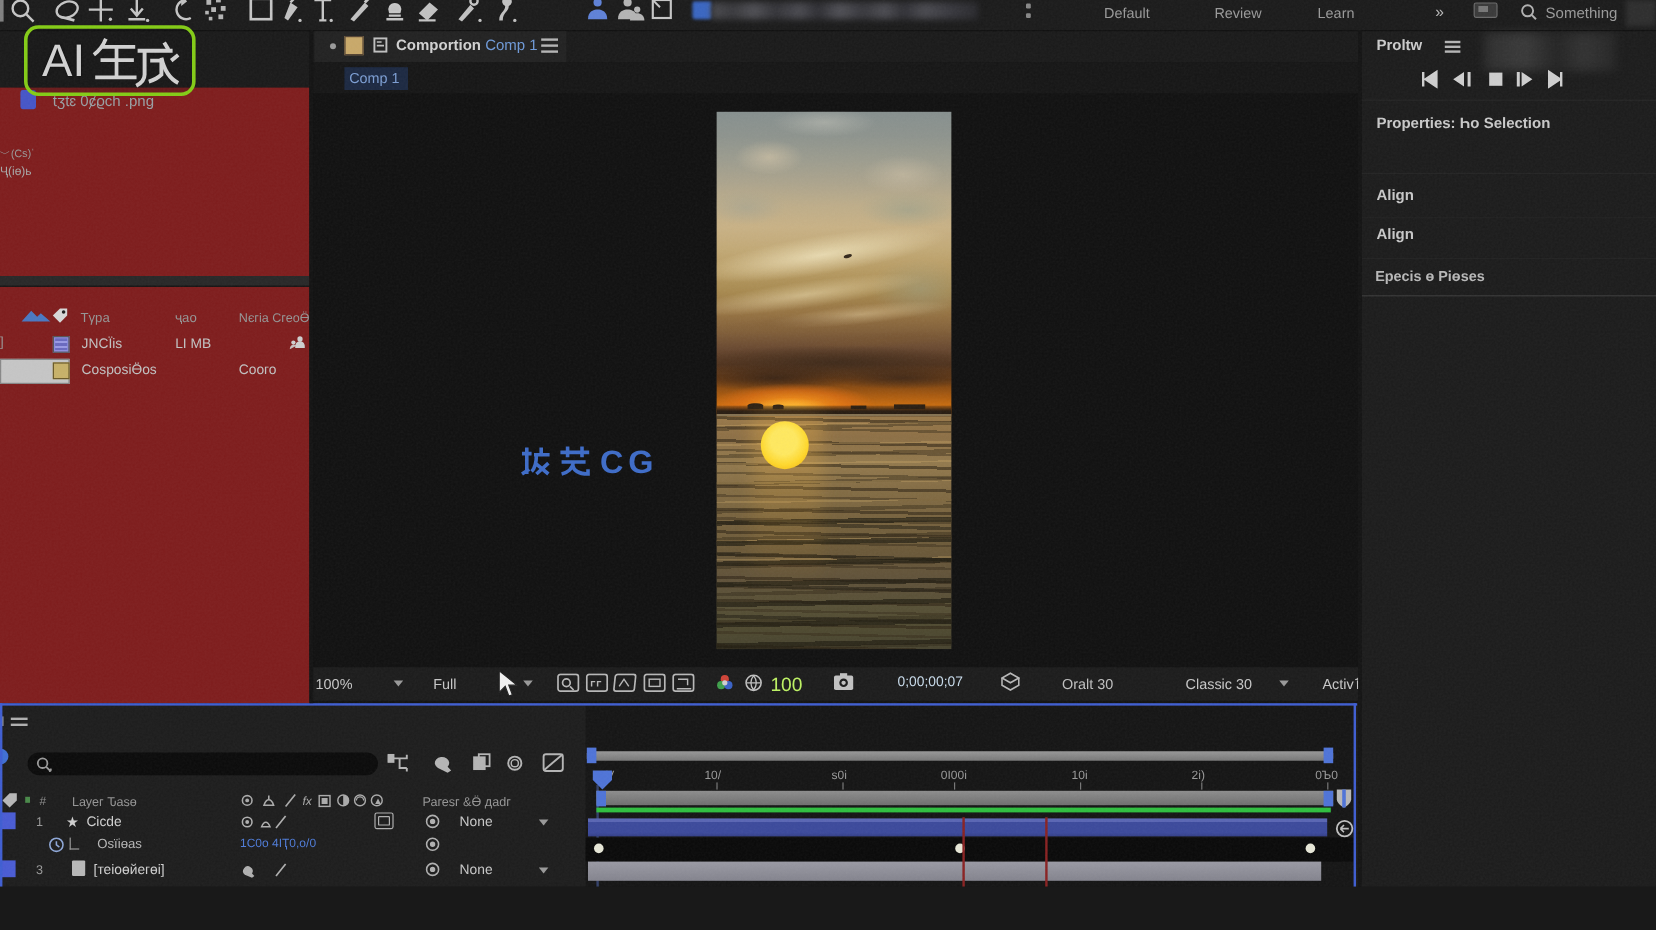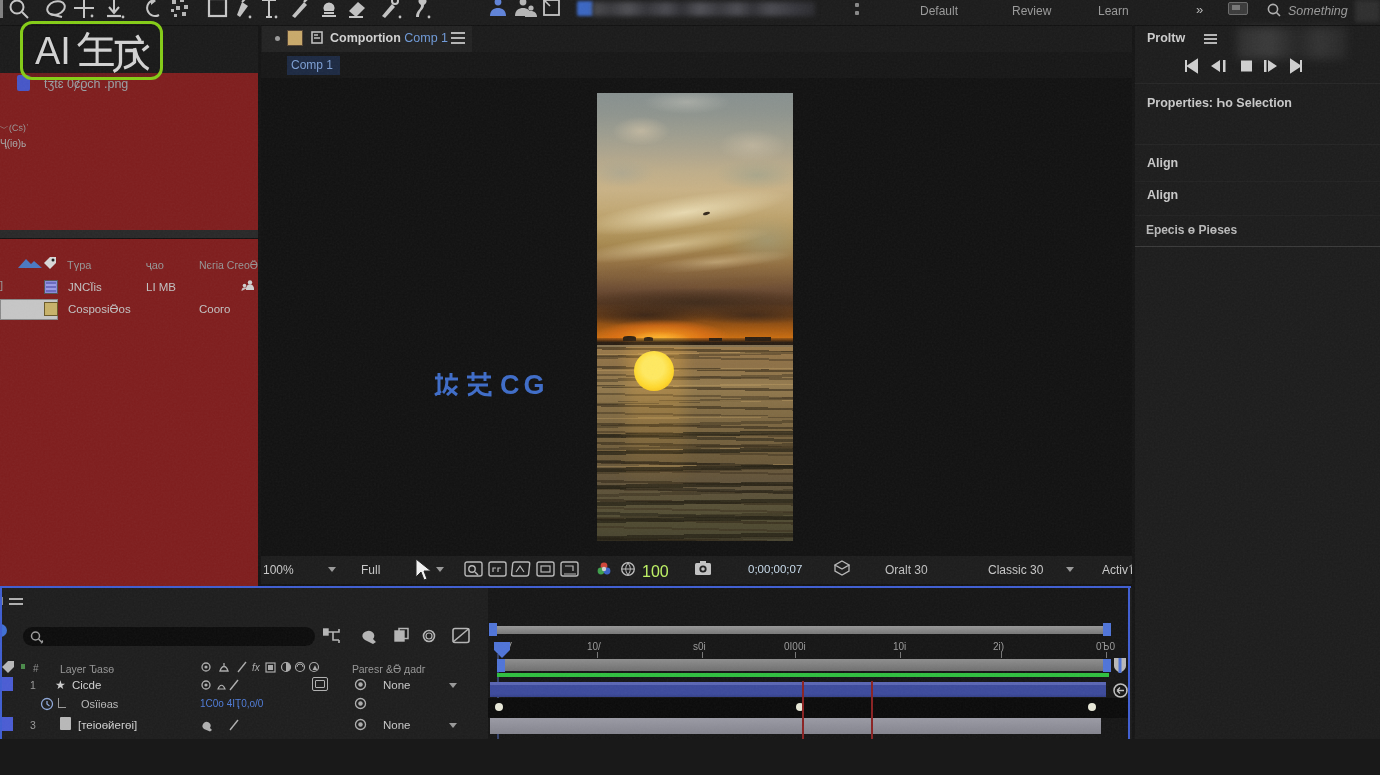--- a/index.html
+++ b/index.html
@@ -89,21 +89,21 @@
     <div class="abs txt dim" style="left:920px;top:4px;font-size:12px;">Default</div>
     <div class="abs txt dim" style="left:1012px;top:4px;font-size:12px;">Review</div>
     <div class="abs txt dim" style="left:1098px;top:4px;font-size:12px;">Learn</div>
     <div class="abs txt" style="left:1196px;top:2px;font-size:13px;color:#b9b9b9;">»</div>
     <div class="abs" style="left:1228px;top:2px;width:20px;height:13px;background:#3a3a3a;border:1px solid #6a6a6a;border-radius:2px;"></div>
     <div class="abs" style="left:1232px;top:5px;width:8px;height:5px;background:#777;"></div>
     <svg class="abs" style="left:1266px;top:2px;" width="16" height="16" viewBox="0 0 16 16" fill="none" stroke="#b0b0b0" stroke-width="1.6">
         <circle cx="7" cy="7" r="4.6"></circle>
         <line x1="10.5" y1="10.5" x2="14" y2="14"></line>
       </svg>
-    <div class="abs txt dim" style="left:1288px;top:4px;font-size:12.5px;font-style:italic;">Something</div>
+    <div class="abs txt dim" style="left:1288px;top:4px;font-size:12.5px;">Something</div>
     <div class="abs" style="left:1355px;top:0;width:25px;height:22px;background:#2e2e2e;filter:blur(2px);"></div>
   </div>
 
   <div class="abs" id="projpanel" style="left:0;top:25px;width:258px;height:562px;background:#7f1d1d;margin-top:48px;">
 
     <div class="abs" style="left:17px;top:2px;width:13px;height:16px;background:#4656c8;border-radius:2px;"></div>
     <div class="abs dim" style="left:44px;top:4px;font-size:12.5px;color:#9aa0a4;">tʒtɛ 0ȼϱch .png</div>
 
     <div class="abs" style="left:0px;top:49px;font-size:9px;color:#9a9a9a;transform:rotate(-2deg);">﹀(Cѕ)ˈ</div>
     <div class="abs" style="left:0px;top:65px;font-size:10px;color:#a8a8a8;">Ҷ(іө)ь</div>

